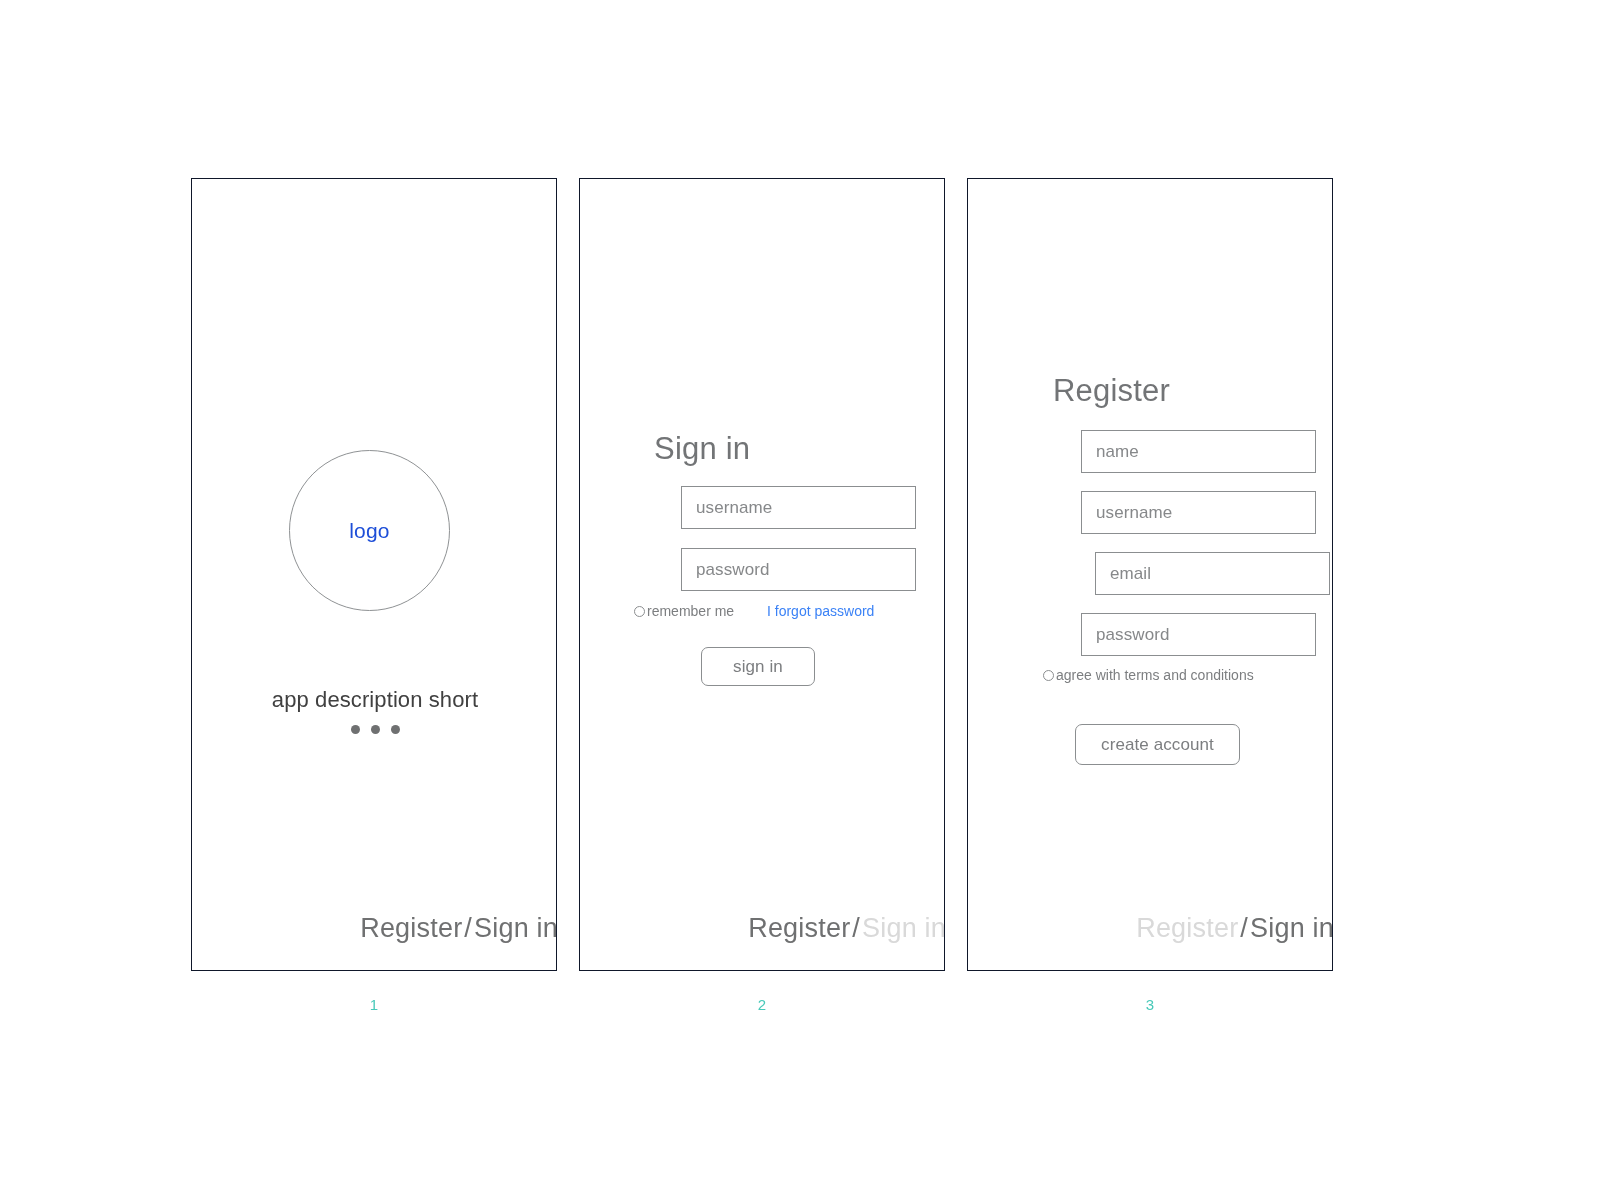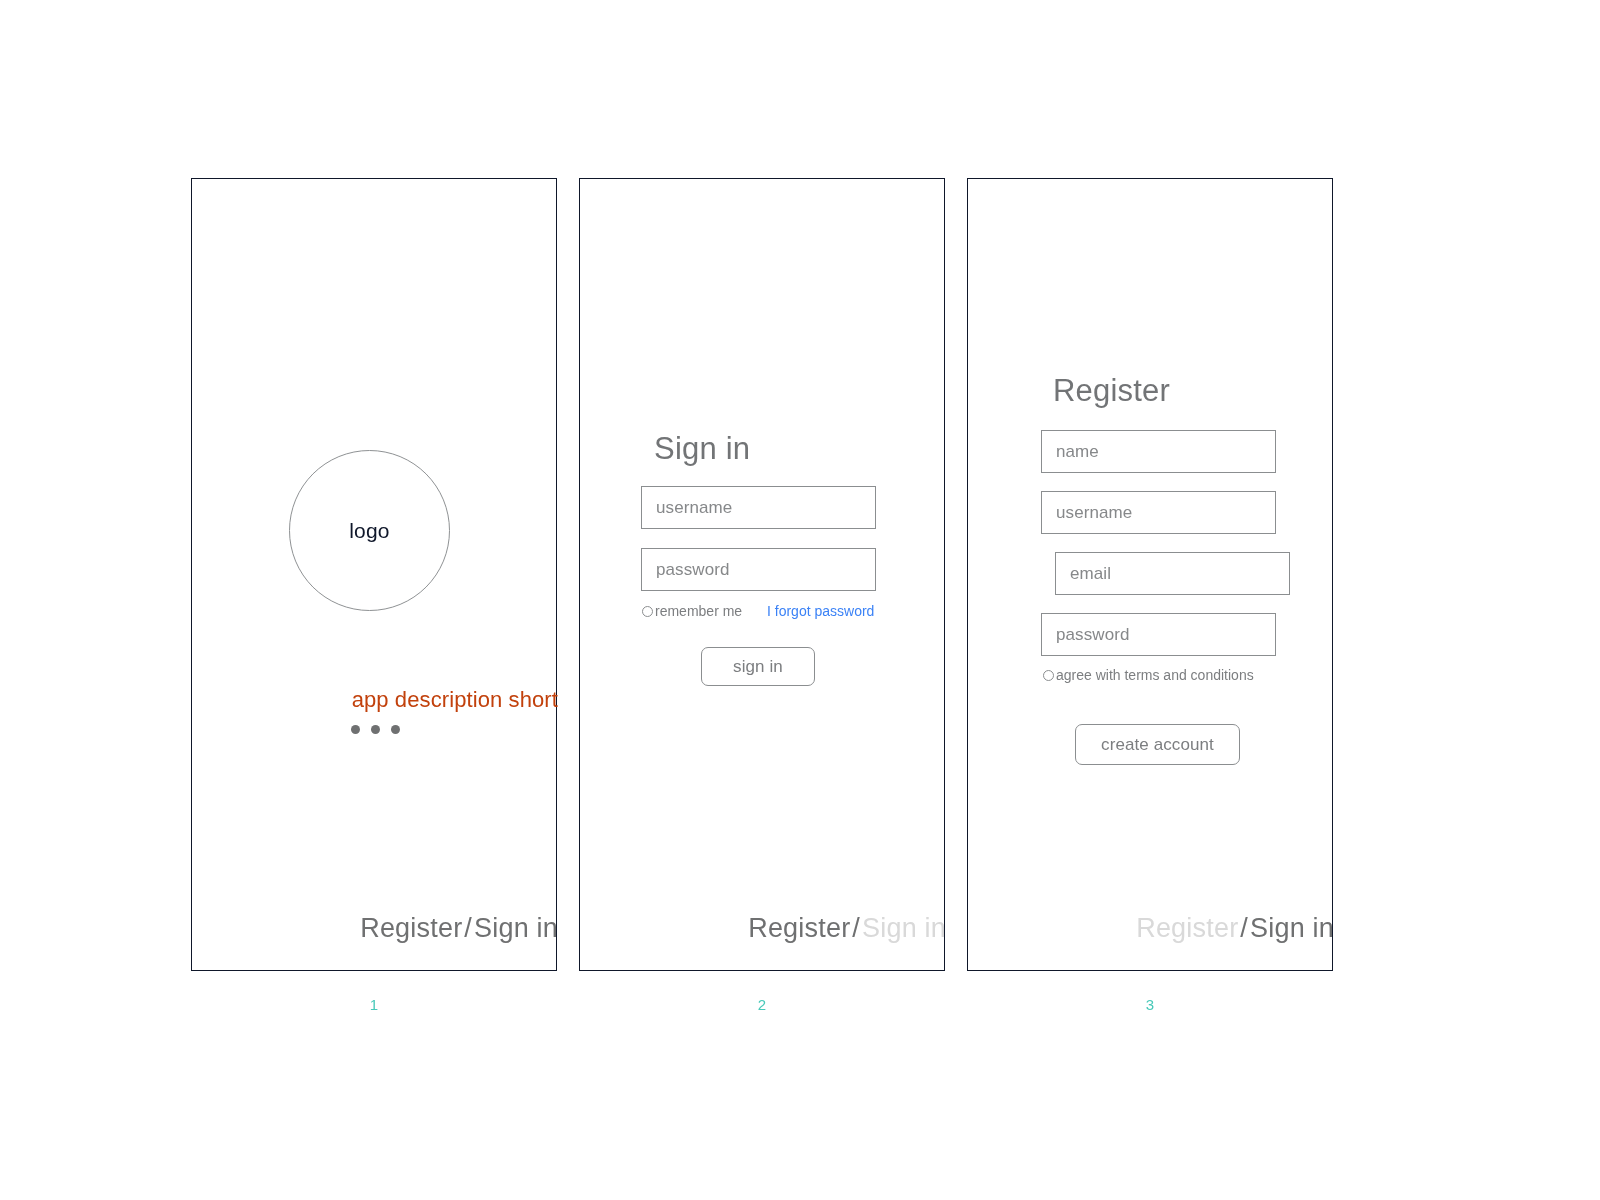--- a/index.html
+++ b/index.html
@@ -62,31 +62,31 @@
     height: 161px;
     border: 1px solid #8f9294;
     border-radius: 50%;
     box-sizing: border-box;
     display: flex;
     align-items: center;
     justify-content: center;
   }
   .logo-circle span {
     font-size: 21px;
-    color: #0f172a;
+    color: #1d4ed8;
     letter-spacing: .2px;
   }
   .app-desc {
     position: absolute;
     left: 0;
     top: 508px;
     width: 366px;
-    text-align: right;
+    text-align: center;
     font-size: 22px;
-    color: #c2410c;
+    color: #404040;
     letter-spacing: .1px;
   }
   .dots {
     position: absolute;
     left: 0;
     top: 546px;
     width: 366px;
     display: flex;
     justify-content: center;
     gap: 11px;
@@ -134,20 +134,21 @@
   }
 
   
   .field {
     position: absolute;
     box-sizing: border-box;
     border: 1px solid #8b8e90;
     background: #ffffff;
     display: flex;
     align-items: center;
+    margin-left: 40px;
   }
   .field span {
     font-size: 17px;
     color: #86888a;
     padding-left: 14px;
     letter-spacing: .1px;
   }
   
   .f-s2-user { left: 61px; top: 307px; width: 235px; height: 43px; }
   .f-s2-pass { left: 61px; top: 369px; width: 235px; height: 43px; }
@@ -168,21 +169,21 @@
   }
   .checkbox {
     width: 11px;
     height: 11px;
     border: 1px solid #8b8e90;
     border-radius: 50%;
     box-sizing: border-box;
     flex: 0 0 auto;
     margin-right: 2px;
   }
-  .cr-remember { left: 62px; top: 424px; justify-content: center; }
+  .cr-remember { left: 54px; top: 424px; justify-content: center; }
   .cr-terms    { left: 75px; top: 488px; }
 
   .forgot-link {
     position: absolute;
     left: 187px;
     top: 424px;
     font-size: 14px;
     color: #3b82f6;
     white-space: nowrap;
   }

